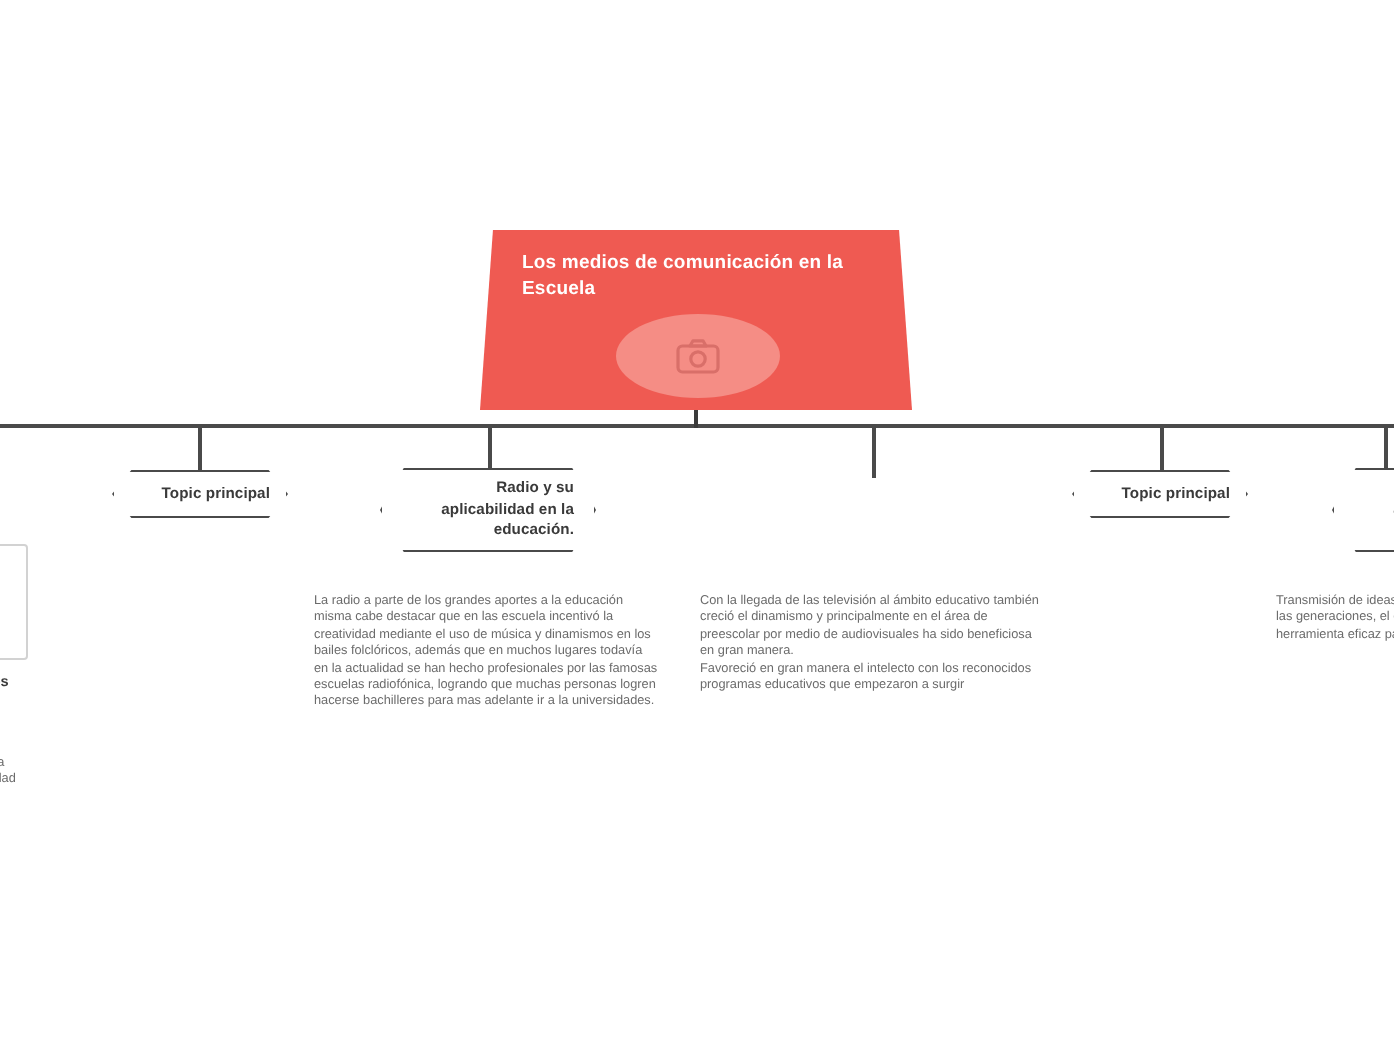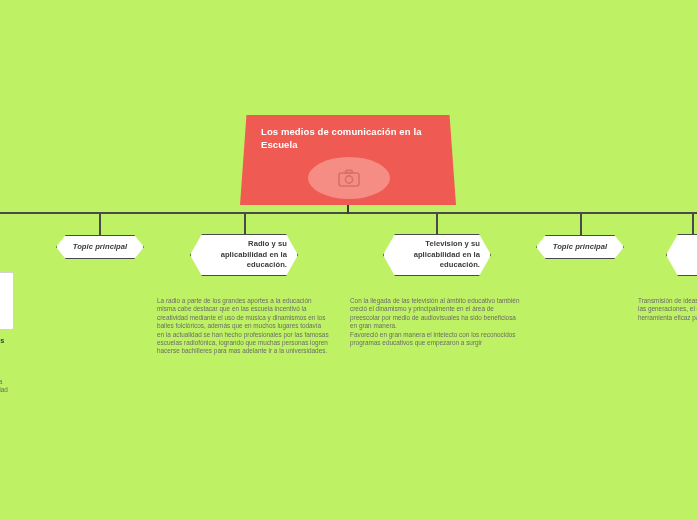--- a/index.html
+++ b/index.html
@@ -7,21 +7,21 @@
     width: 697px;
     height: 520px;
     overflow: hidden;
     background: #ebebeb;
     font-family: "Liberation Sans", sans-serif;
   }
   #canvas {
     position: relative;
     width: 697px;
     height: 520px;
-    background: #bef264;
+    background: #ffffff;
   }
 
   
   .h-trunk {
     position: absolute;
     left: 0; top: 212px;
     width: 697px; height: 2px;
     background: #4a4a4a;
   }
   .v-drop {
@@ -85,24 +85,22 @@
     font-size: 7.6px;
     font-weight: bold;
     line-height: 10.5px;
     padding-left: 16px;
     padding-right: 10px;
     letter-spacing: 0.05px;
     text-align: right;
   }
   .hex-label.center-txt {
     width: 100%;
-    text-align: center;
     padding-left: 8px;
     padding-right: 8px;
-    font-style: italic;
   }
 
   
   .body-text {
     position: absolute;
     color: #6b6b6b;
     font-size: 6.4px;
     line-height: 8.4px;
   }
 
@@ -157,23 +155,20 @@
 
   <div class="hex" style="left:56px; top:235px; width:88px; height:24px;">
     <div class="hex-label center-txt">Topic principal</div>
   </div>
 
   <div class="hex" style="left:190px; top:234px; width:108px; height:42px;">
     <div class="hex-label">Radio y su aplicabilidad en la educación.</div>
   </div>
   <div class="body-text" style="left:157px; top:297px; width:172px;">La radio a parte de los grandes aportes a la educación misma cabe destacar que en las escuela incentivó la creatividad mediante el uso de música y dinamismos en los bailes folclóricos, además que en muchos lugares todavía en la actualidad se han hecho profesionales por las famosas escuelas radiofónica, logrando que muchas personas logren hacerse bachilleres para mas adelante ir a la universidades.</div>
 
-  <div class="hex" style="left:383px; top:234px; width:108px; height:42px;">
-    <div class="hex-label">Television  y su aplicabilidad en la educación.</div>
-  </div>
   <div class="body-text" style="left:350px; top:297px; width:172px; white-space:pre-line;">Con la llegada de las televisión al ámbito educativo también creció el dinamismo y principalmente en el área de preescolar por medio de audiovisuales ha sido beneficiosa en gran manera.
 Favoreció en gran manera el intelecto con los reconocidos programas educativos que empezaron a surgir</div>
 
   <div class="hex" style="left:536px; top:235px; width:88px; height:24px;">
     <div class="hex-label center-txt">Topic principal</div>
   </div>
 
   <div class="hex" style="left:666px; top:234px; width:108px; height:42px;">
     <div class="hex-label">Cine y su aplicabilidad en la educación.</div>
   </div>

